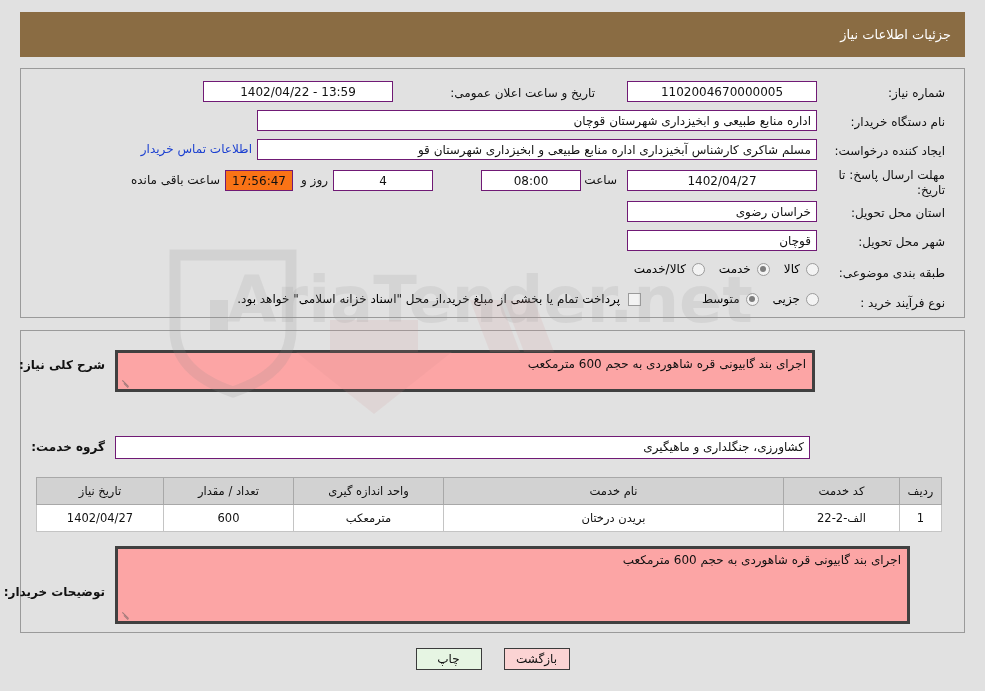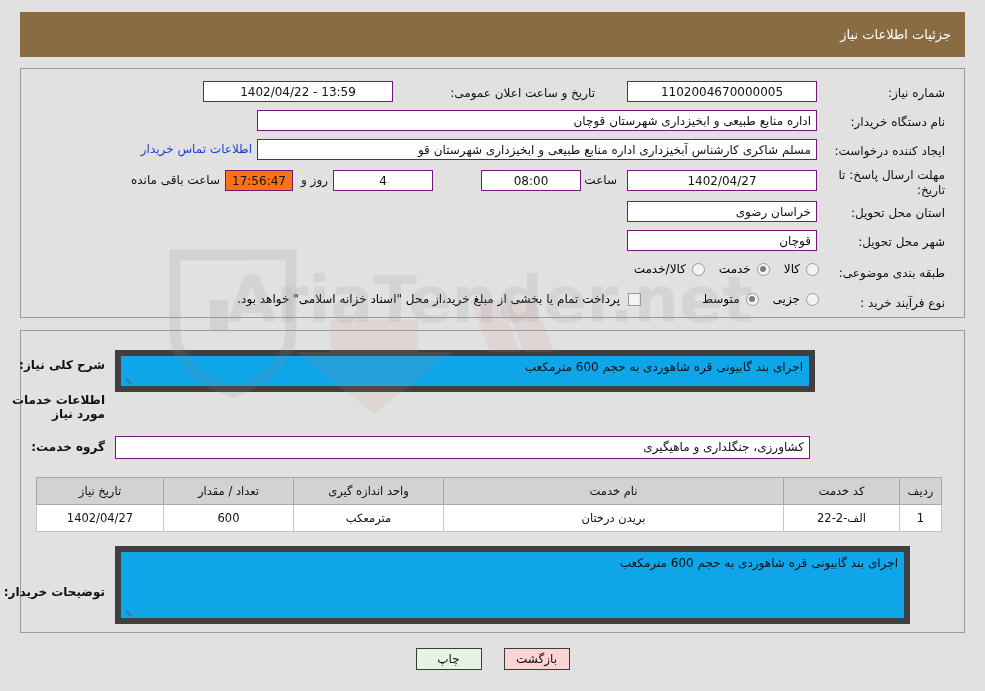--- a/index.html
+++ b/index.html
@@ -131,22 +131,22 @@
   
   .link {
     color: #1a3fd0;
     font-size: 12px;
     text-decoration: none;
     cursor: pointer;
   }
 
   
   .ta {
-    border: 6px solid #404040;
-    background: #0ea5e9;
+    border: 3px solid #404040;
+    background: #fca5a5;
     box-sizing: border-box;
     font-size: 12px;
     color: #111;
     padding: 4px 6px 0 6px;
     position: relative;
     text-align: right;
     overflow: hidden;
   }
   .ta .grip {
     position: absolute;
@@ -310,21 +310,20 @@
   </div>
 
   <div class="panel" id="panel-bottom"></div>
 
   <span class="sec-head" style="top:358px; right:880px;">شرح کلی نیاز:</span>
   <div class="ta" style="position:absolute; top:350px; right:170px; width:700px; height:42px;">
     <span>اجرای بند گابیونی قره شاهوردی به حجم 600 مترمکعب</span>
     <span class="grip"></span>
   </div>
 
-  <span class="sec-head" style="top:393px; right:880px;">اطلاعات خدمات مورد نیاز</span>
 
   <span class="sec-head" style="top:440px; right:880px;">گروه خدمت:</span>
   <div class="fld right" style="position:absolute; top:436px; right:175px; width:695px; height:23px; line-height:21px;margin-left:19px;">کشاورزی، جنگلداری و ماهیگیری</div>
 
   <div class="tbl-wrap">
     <table class="grid">
       <colgroup>
         <col style="width:42px">
           <col style="width:116px">
           <col style="width:340px">

